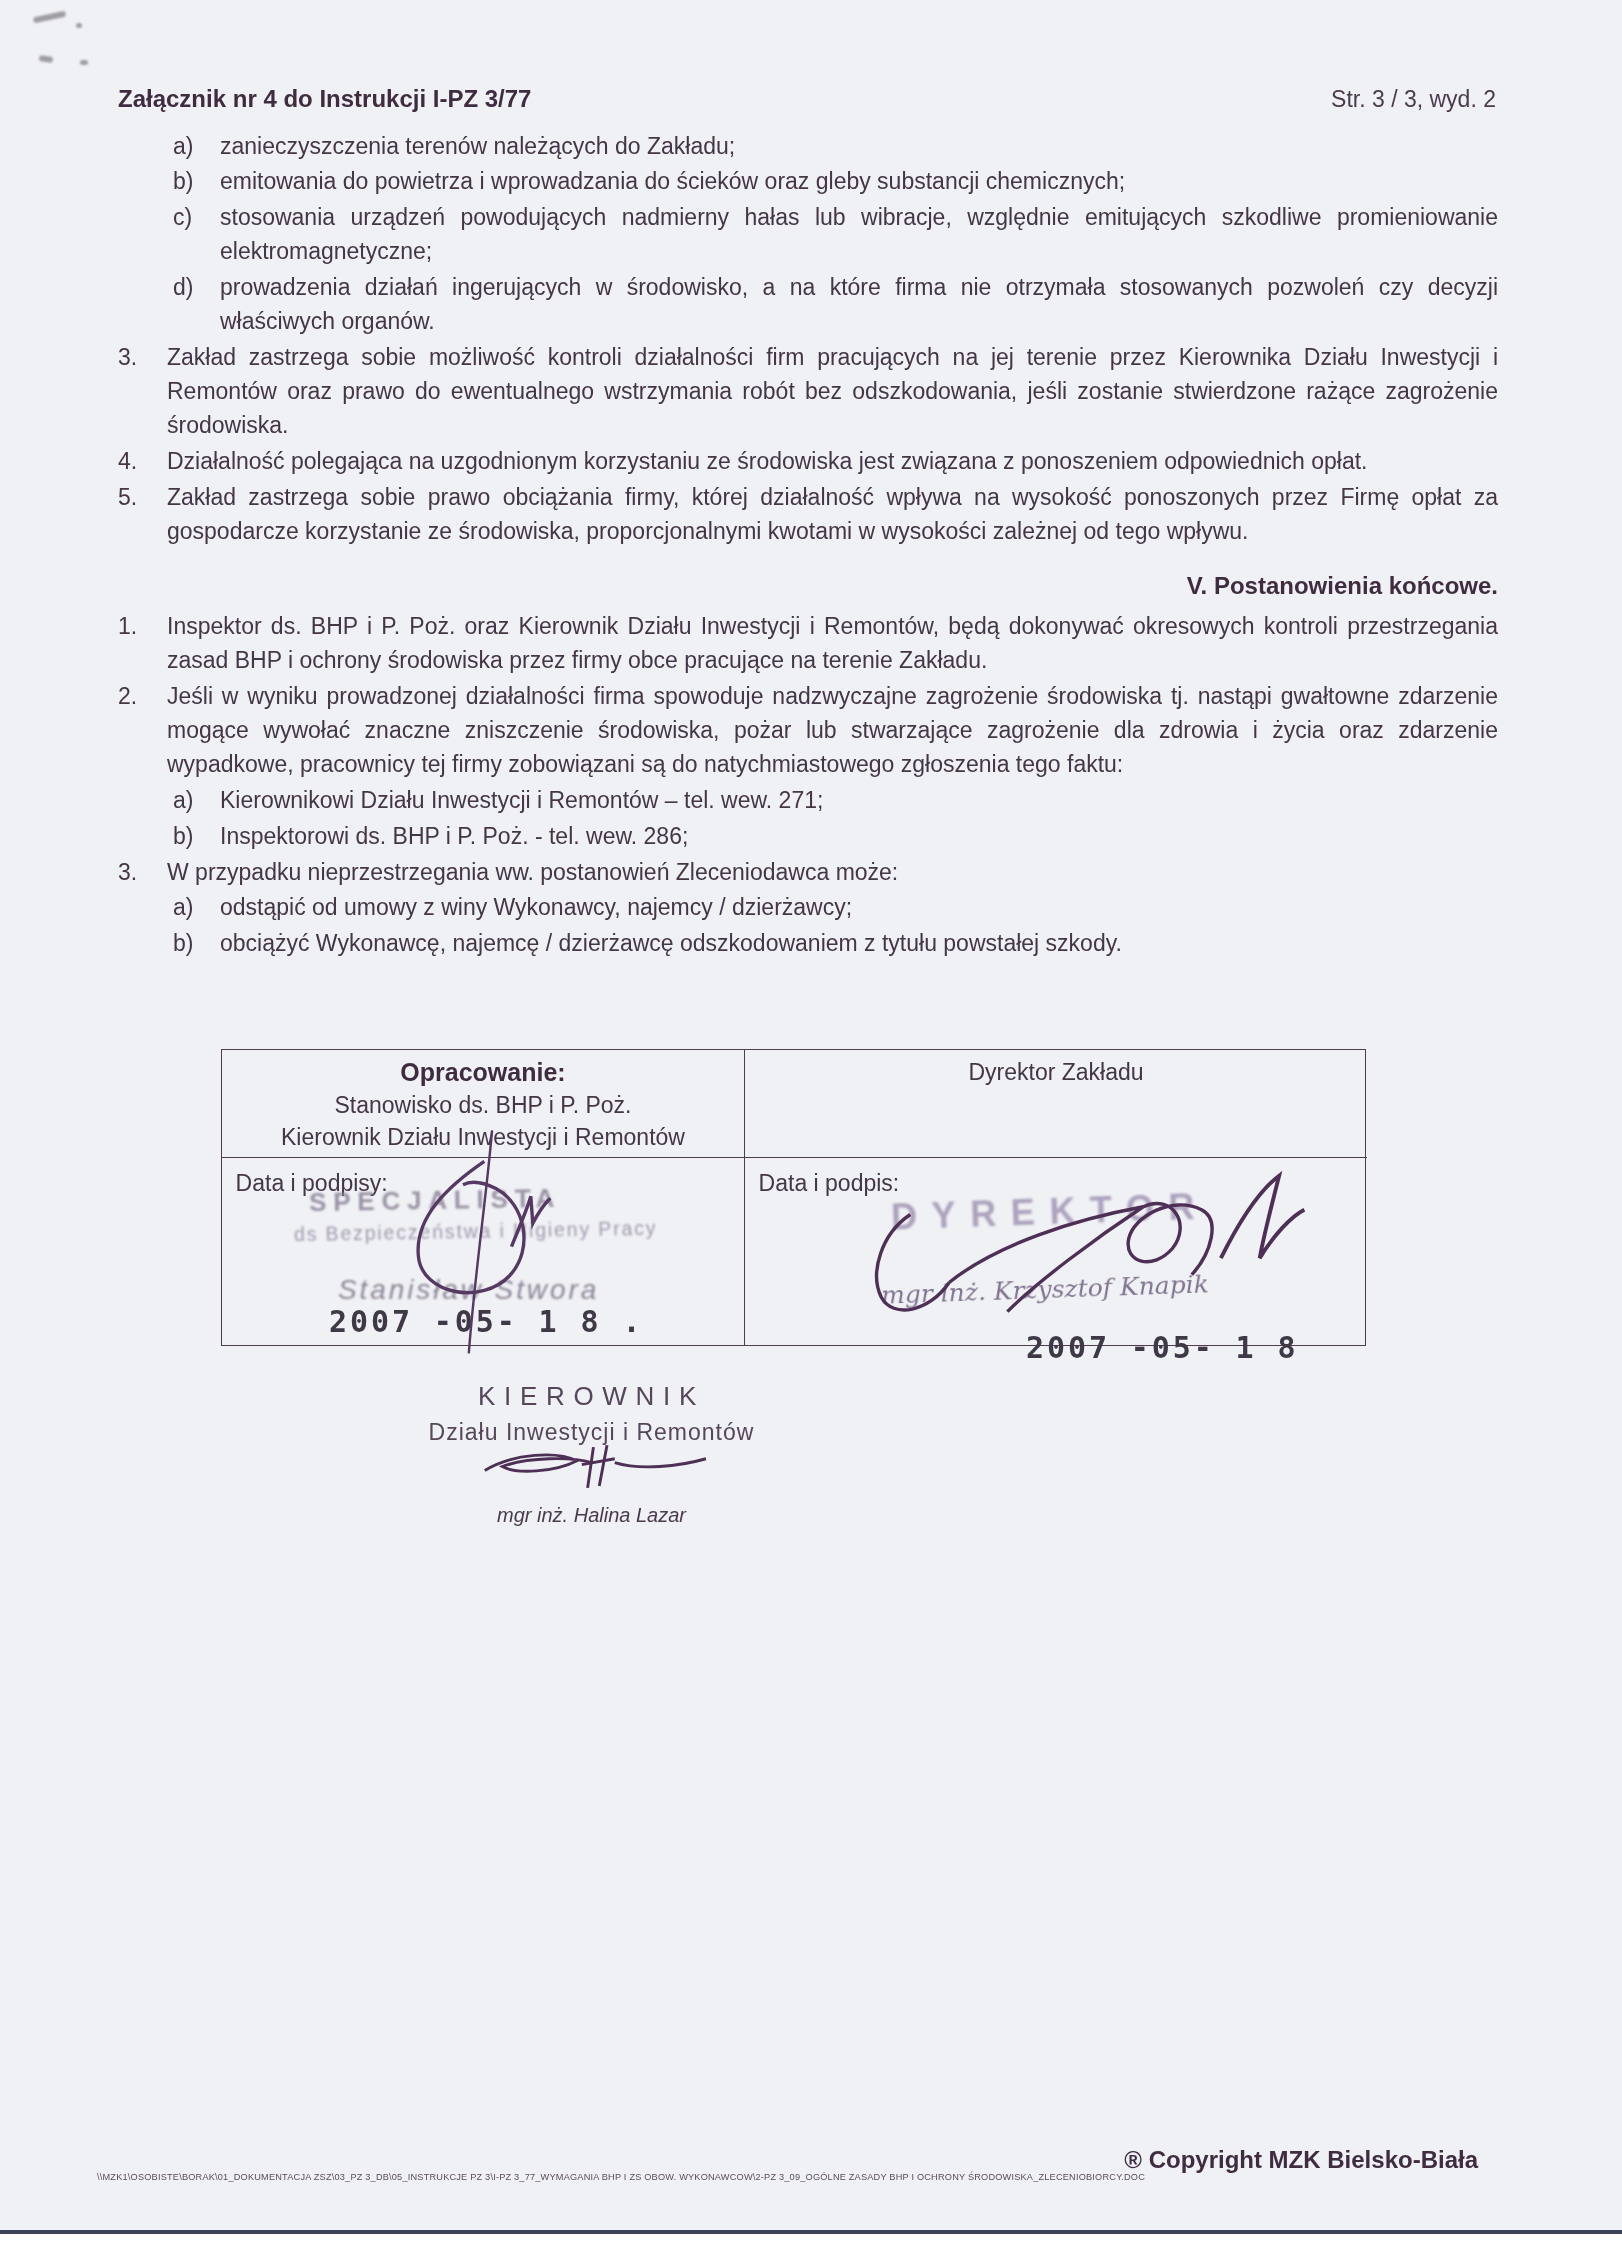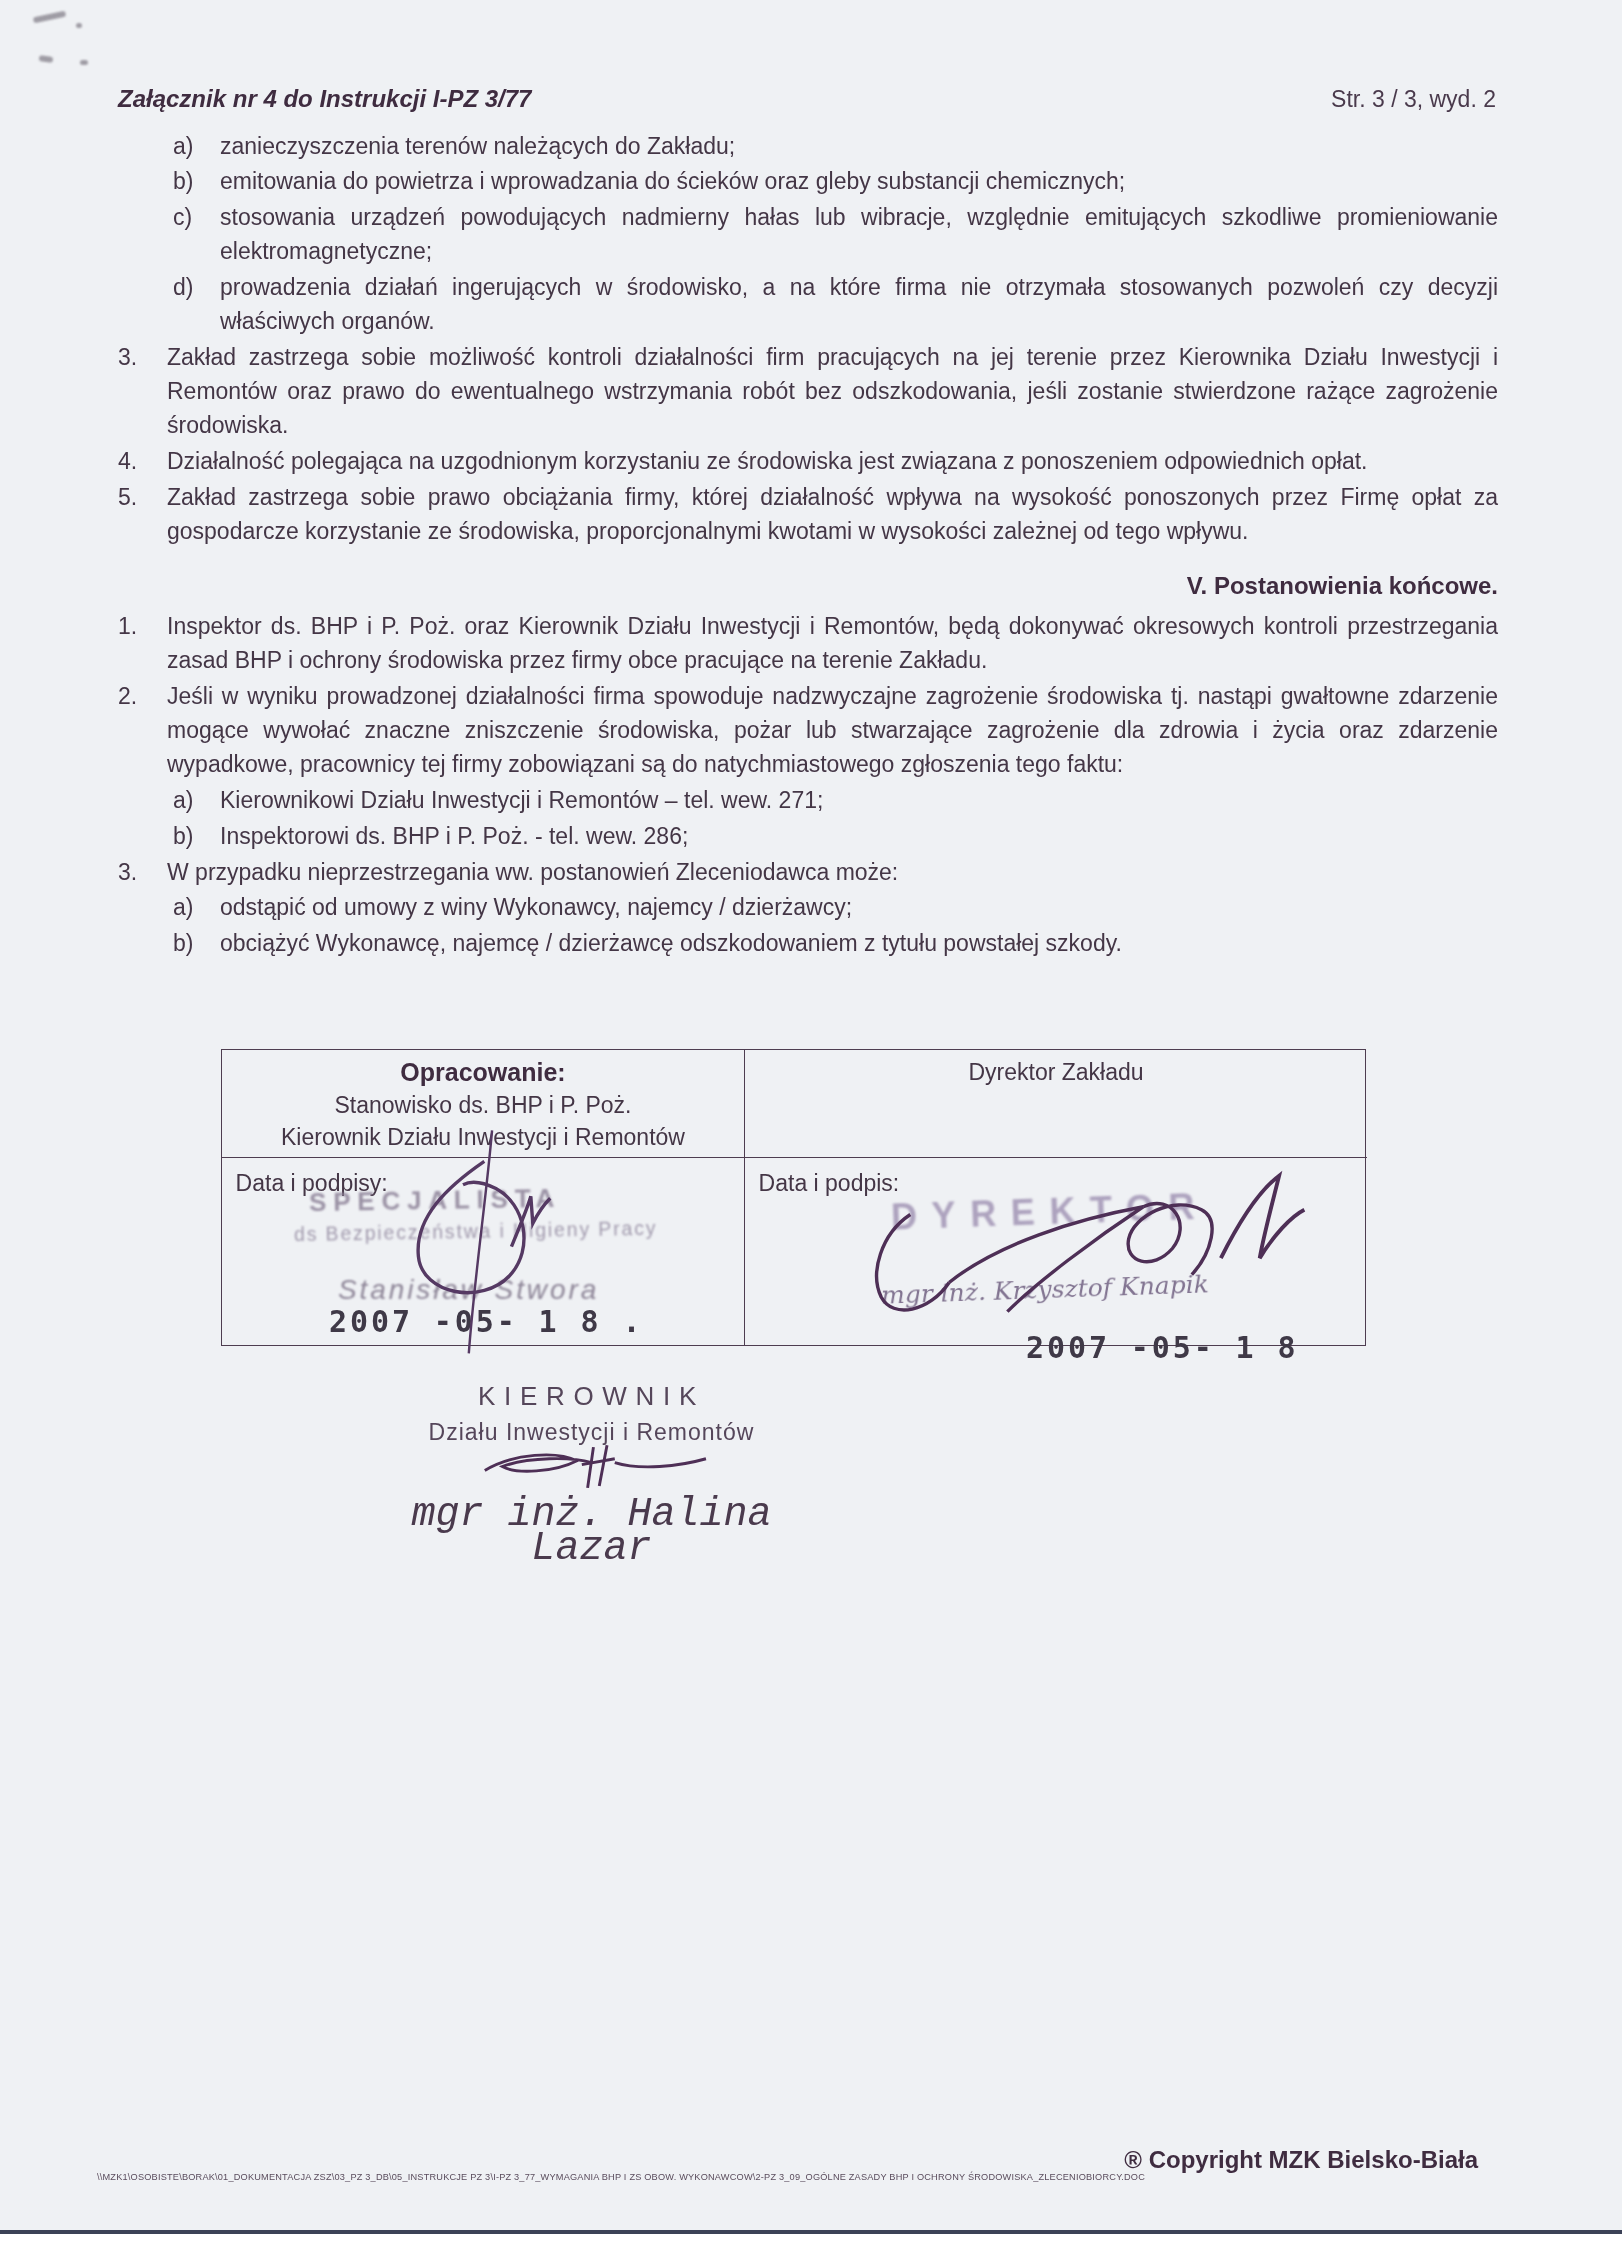--- a/index.html
+++ b/index.html
@@ -3,21 +3,21 @@
 <meta charset="utf-8">
 <style>
   html,body{margin:0;padding:0;background:#ffffff;}
   .page{position:relative;width:1622px;height:2265px;background:#ffffff;overflow:hidden;
         font-family:"Liberation Sans",sans-serif;color:#443646;}
   .paper{position:absolute;left:0;top:0;width:1622px;height:2232px;background:#eff1f4;}
   .edge-strip{position:absolute;left:0;top:2230px;width:1622px;height:3.9px;background:#3c4257;}
   .content{position:absolute;left:0;top:0;width:1622px;padding:0;}
   .doc-header{display:flex;justify-content:space-between;align-items:flex-end;
               margin:85px 126px 15.5px 118px;}
-  .doc-header .hleft{font-weight:bold;font-size:24px;color:#3f2c40;font-style:italic;}
+  .doc-header .hleft{font-weight:bold;font-size:24px;color:#3f2c40;}
   .doc-header .hright{font-size:23px;color:#4a3a4c;}
   .body-text{margin:0 124px 0 118px;font-size:23px;line-height:34px;}
   .row{display:flex;margin:0 0 1.9px 0;}
   .row .marker{flex:0 0 49px;}
   .row .txt{flex:1;text-align:justify;}
   .lettered{margin-left:55px;}
   .lettered .marker{flex:0 0 47px;}
   .note{margin-left:55px;text-align:justify;}
   .sec-title{font-weight:bold;font-size:24px;color:#3f2c40;margin:21.3px 0 5.8px 0;text-align:right;}
   
@@ -39,21 +39,21 @@
                 transform:rotate(-2deg);color:#6f5f80;filter:blur(0.6px);}
   .date-stamp{position:absolute;font-family:"DejaVu Sans Mono",monospace;font-weight:bold;
               font-size:30px;letter-spacing:2.9px;color:#3f3947;white-space:nowrap;}
   .date-left{left:107px;top:147px;text-align:center;}
   .date-right{left:281px;top:173px;}
   .sig-svg{position:absolute;pointer-events:none;}
   
   .stamp-block{margin:33px 0 0 260px;width:427px;text-align:center;position:relative;}
   .sb-l1{font-size:26px;letter-spacing:8.7px;color:#55465a;}
   .sb-l2{font-size:23px;letter-spacing:1px;color:#55465a;margin-top:1.9px;}
-  .sb-name{font-family:Liberation Mono, monospace;font-style:italic;font-size:40px;color:#4a3a4d;margin-top:7.8px;}
+  .sb-name{font-family:Liberation Sans, sans-serif;font-style:italic;font-size:20px;color:#4a3a4d;margin-top:7.8px;}
   
   .footer-path{position:absolute;left:97px;top:2172px;font-size:9.2px;color:#5a4c5c;letter-spacing:0.2px;white-space:nowrap;}
   .footer-copy{position:absolute;right:144px;top:2146px;font-weight:bold;font-size:24px;color:#3f2c40;}
   .artifact{position:absolute;background:#6a6470;border-radius:2.9px;filter:blur(1.2px);opacity:.6;}
   .a1{left:33px;top:13.6px;width:33px;height:5.8px;transform:rotate(-12deg);}
   .a2{left:76px;top:23px;width:5.8px;height:4.9px;}
   .a3{left:39px;top:56px;width:13.6px;height:5.8px;transform:rotate(8deg);}
   .a4{left:80px;top:60px;width:7.8px;height:4.9px;}
 </style>
 </head>

